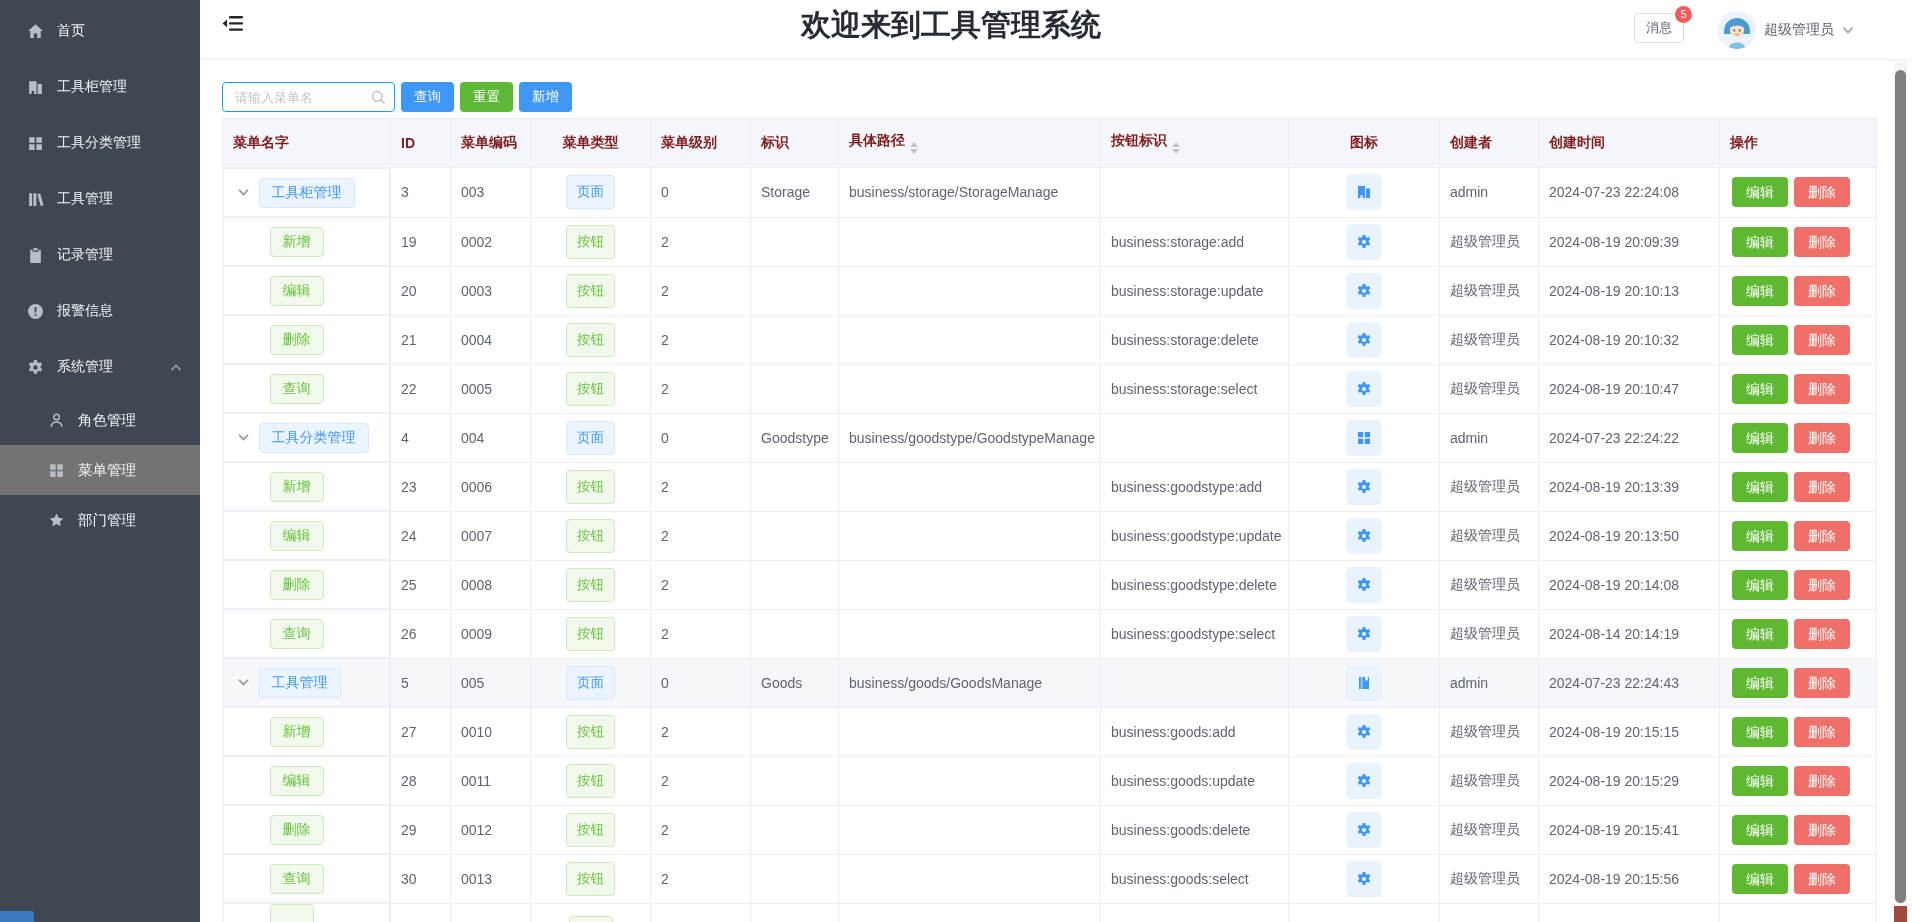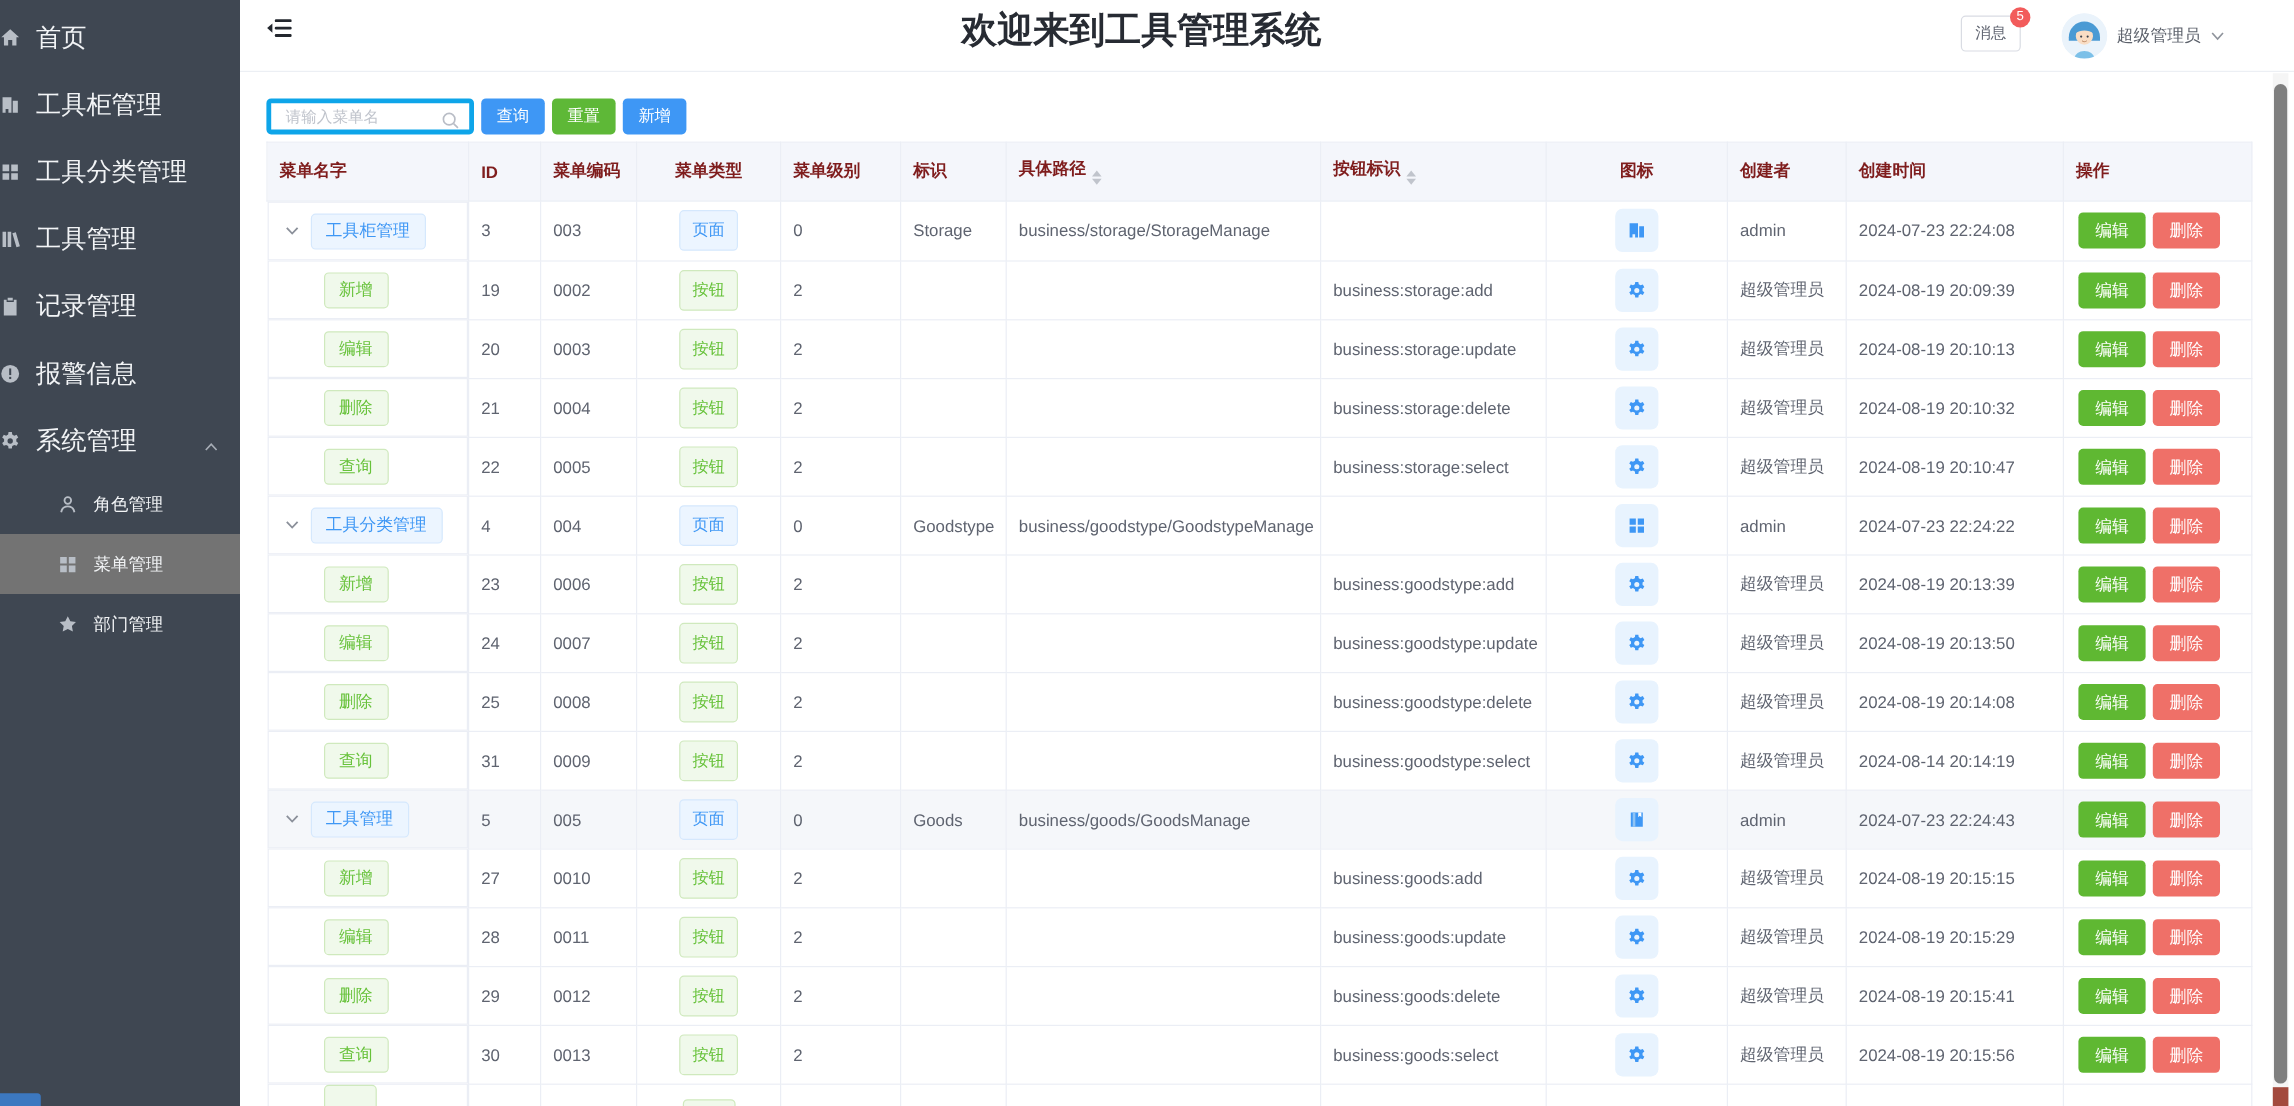--- a/index.html
+++ b/index.html
@@ -3,22 +3,22 @@
 <meta charset="utf-8">
 <style>
   html,body{margin:0;padding:0;}
   body{
     width:1912px;height:922px;position:relative;overflow:hidden;background:#fff;
     font-family:"Liberation Sans",sans-serif;color:#5f6470;
   }
   
   .sidebar{position:absolute;left:0;top:0;width:200px;height:922px;background:#3f4752;}
   .sb-list{padding-top:3px;}
-  .sb-item{height:56px;display:flex;align-items:center;color:#f2f4f6;
-    font-size:21px;cursor:pointer;position:relative;box-sizing:border-box;}
+  .sb-item{height:56px;display:flex;align-items:center;padding-left:27px;color:#f2f4f6;
+    font-size:14px;cursor:pointer;position:relative;box-sizing:border-box;}
   .sb-sub{height:50px;padding-left:48px;font-size:14.5px;}
   .sb-sub.selected{background:#737373;}
   .sb-icon{width:17px;height:17px;margin-right:13px;color:#b8bec6;display:inline-flex;flex:0 0 auto;}
   .sb-icon svg{width:100%;height:100%;}
   .sb-arrow{position:absolute;right:18px;top:50%;margin-top:-6px;width:12px;height:12px;color:#a7adb6;}
   .icon-hole{fill:#3f4752;}
   
   .topbar{position:absolute;left:200px;top:0;width:1712px;height:60px;background:#fff;
     border-bottom:1px solid #eceff4;box-sizing:border-box;}
   .fold-icon{position:absolute;left:22px;top:14px;width:22px;height:19px;color:#23272e;cursor:pointer;}
@@ -29,21 +29,21 @@
     border:1px solid #d9dce3;border-radius:4px;font-size:13px;color:#5f6470;line-height:28px;
     text-align:center;cursor:pointer;font-family:inherit;padding:0;}
   .msg-badge{position:absolute;top:-8px;right:-9px;width:17px;height:17px;border-radius:50%;
     background:#f25b5b;color:#fff;font-size:11px;line-height:17px;text-align:center;font-weight:400;}
   .user-box{position:absolute;right:58px;top:0;height:60px;display:flex;align-items:center;gap:8px;cursor:pointer;}
   .avatar{width:38px;height:38px;border-radius:50%;overflow:hidden;background:#eaf3fb;display:inline-block;}
   .username{font-size:14px;color:#5c616b;}
   .user-caret{width:12px;height:12px;color:#8f949c;display:inline-flex;}
   
   .toolbar{position:absolute;left:222px;top:82px;display:flex;align-items:center;}
-  .search-box{position:relative;width:173px;height:30px;border:4px solid #0ea5e9;border-radius:4px;
+  .search-box{position:relative;width:173px;height:30px;border:1px solid #0ea5e9;border-radius:4px;
     box-sizing:border-box;background:#fff;}
   .search-box input{border:none;outline:none;width:100%;height:100%;box-sizing:border-box;
     padding:0 28px 0 12px;font-size:13px;color:#333;border-radius:4px;font-family:inherit;background:transparent;}
   .search-box input::placeholder{color:#c0c4cc;}
   .search-icon{position:absolute;right:8px;top:7px;width:15px;height:15px;color:#b9bdc6;}
   .tb-btn{height:30px;min-width:50px;padding:0 13px;border:none;border-radius:4px;color:#fff;
     font-size:13.5px;margin-left:6px;cursor:pointer;font-family:inherit;}
   .btn-query,.btn-add{background:#3e97f5;}
   .btn-reset{background:#5eb837;}
   
@@ -464,21 +464,21 @@
             </svg>
           </span></td>
         <td>超级管理员</td>
         <td>2024-08-19 20:14:08</td>
         <td class="cell-actions"><button class="btn btn-edit">编辑</button><button class="btn btn-del">删除</button></td>
       </tr>
       <tr>
         <td class="cell-name sub">
           <span class="tag tag-green">查询</span>
         </td>
-        <td>31</td>
+        <td>26</td>
         <td>0009</td>
         <td class="center"><span class="tag tag-sm tag-green">按钮</span></td>
         <td>2</td>
         <td></td>
         <td></td>
         <td>business:goodstype:select</td>
         <td class="center"><span class="icon-badge">
             <svg viewBox="0 0 16 16">
               <path fill="currentColor" d="M6.7 1h2.6l.3 1.9 1.6.9 1.8-.7 1.3 2.2-1.5 1.2v1.9l1.5 1.2-1.3 2.2-1.8-.7-1.6.9-.3 1.9H6.7l-.3-1.9-1.6-.9-1.8.7-1.3-2.2 1.5-1.2V6.5L1.7 5.3 3 3.1l1.8.7 1.6-.9z"></path>
               <circle cx="8" cy="8" r="2.1" class="icon-hole"></circle>

